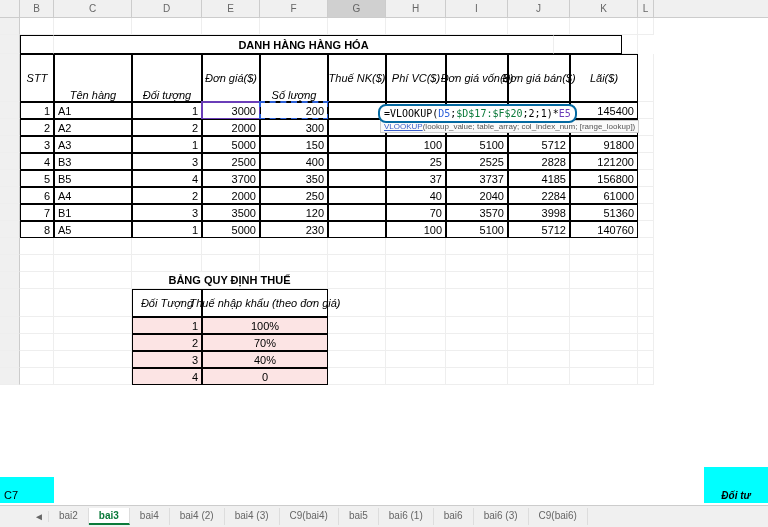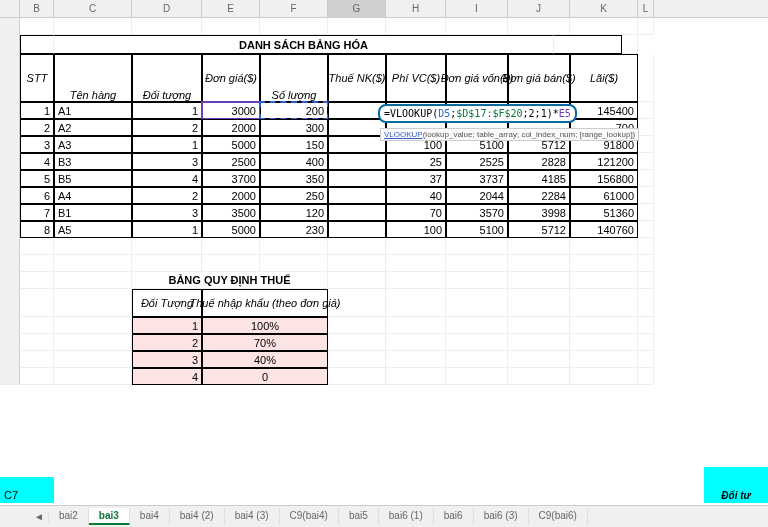--- a/index.html
+++ b/index.html
@@ -66,21 +66,21 @@
       <div class="cell cw-H"></div>
       <div class="cell cw-I"></div>
       <div class="cell cw-J"></div>
       <div class="cell cw-K"></div>
       <div class="cell cw-L"></div>
 </div>
 
 <div class="row" style="height:19px">
       <div class="rn"></div>
 <div class="cell cw-B bord-l bord-t bord-b"></div>
-<div class="cell title bord-t bord-b" style="width:500px;justify-content:center">DANH SÁCH BẢNG HÓA</div>
+<div class="cell title bord-t bord-b" style="width:500px;justify-content:center">DANH HÀNG HÀNG HÓA</div>
 <div class="cell cw-K bord-r bord-t bord-b"></div>
       <div class="cell cw-L"></div>
 </div>
 
 <div class="row tall">
       <div class="rn"></div>
 <div class="cell cw-B hdr bord">STT</div>
 <div class="cell cw-C hdr bord" style="align-items:flex-end">Tên hàng</div>
 <div class="cell cw-D hdr bord" style="align-items:flex-end">Đối tượng</div>
 <div class="cell cw-E hdr bord">Đơn giá($)</div>
@@ -166,21 +166,21 @@
       </div>
       <div class="row">
         <div class="rn"></div>
         <div class="cell cw-B num bord">6</div>
         <div class="cell cw-C bord">A4</div>
         <div class="cell cw-D num bord">2</div>
         <div class="cell cw-E num bord">2000</div>
         <div class="cell cw-F num bord">250</div>
         <div class="cell cw-G num bord"></div>
         <div class="cell cw-H num bord">40</div>
-        <div class="cell cw-I num bord">2044</div>
+        <div class="cell cw-I num bord">2040</div>
         <div class="cell cw-J num bord">2284</div>
         <div class="cell cw-K num bord">61000</div>
         <div class="cell cw-L"></div>
       </div>
       <div class="row">
         <div class="rn"></div>
         <div class="cell cw-B num bord">7</div>
         <div class="cell cw-C bord">B1</div>
         <div class="cell cw-D num bord">3</div>
         <div class="cell cw-E num bord">3500</div>
@@ -315,21 +315,21 @@
         <div class="cell cw-I"></div>
         <div class="cell cw-J"></div>
         <div class="cell cw-K"></div>
         <div class="cell cw-L"></div>
       </div>
     </div>
 
 <div class="formula-overlay" style="top:86px;left:378px">
 <span>=</span><span>VLOOKUP</span><span>(</span><span class="fblue">D5</span><span>;</span><span class="fgreen">$D$17:$F$20</span><span>;</span><span>2</span><span>;</span><span>1</span><span>)*</span><span class="fpurp">E5</span>
 </div>
-<div class="hint" style="top:110px;left:380px"><u style="color:#3a5fcc">VLOOKUP</u>(lookup_value; table_array; col_index_num; [range_lookup])</div>
+<div class="hint" style="top:102px;left:380px"><u style="color:#3a5fcc">VLOOKUP</u>(lookup_value; table_array; col_index_num; [range_lookup])</div>
 
 </div>
 
 <div class="c7box">C7</div>
 <div class="dt-box">Đối tư</div>
 
 <div class="tabs">
 <span class="tab" style="padding:0 4px">◄</span>
 <div id="tab-list" style="display:flex">
       <div class="tab">bai2</div>

